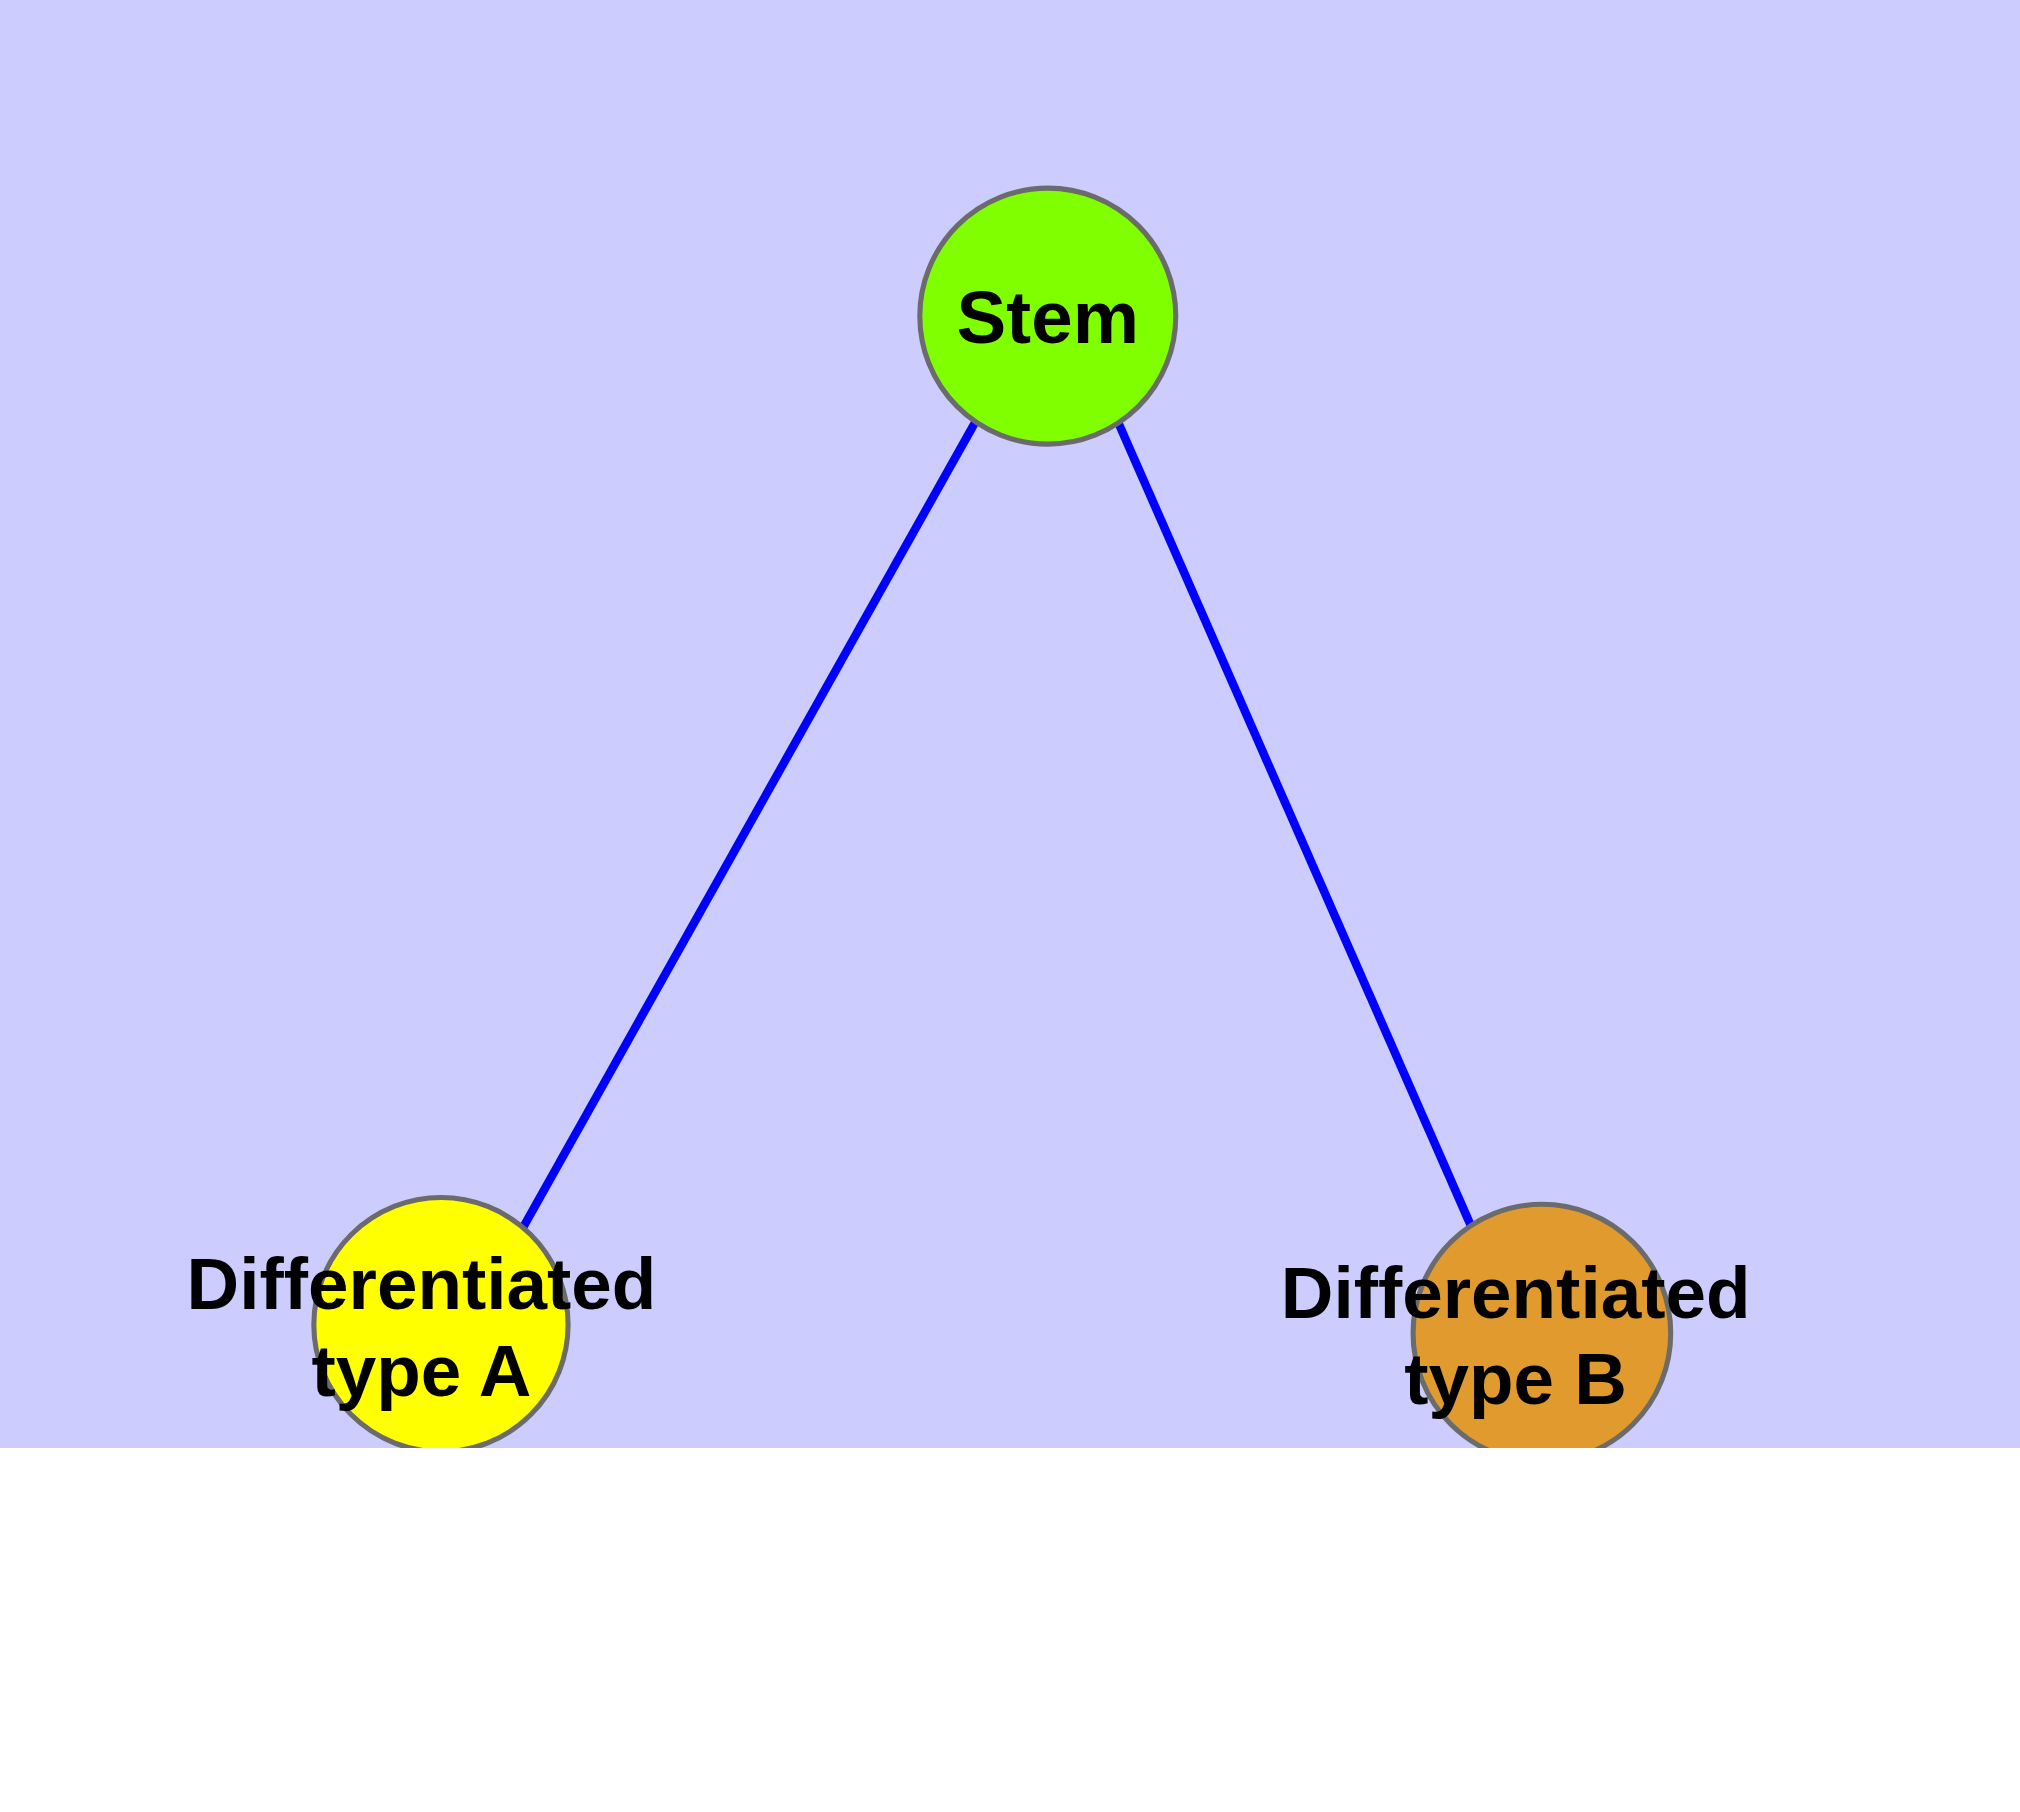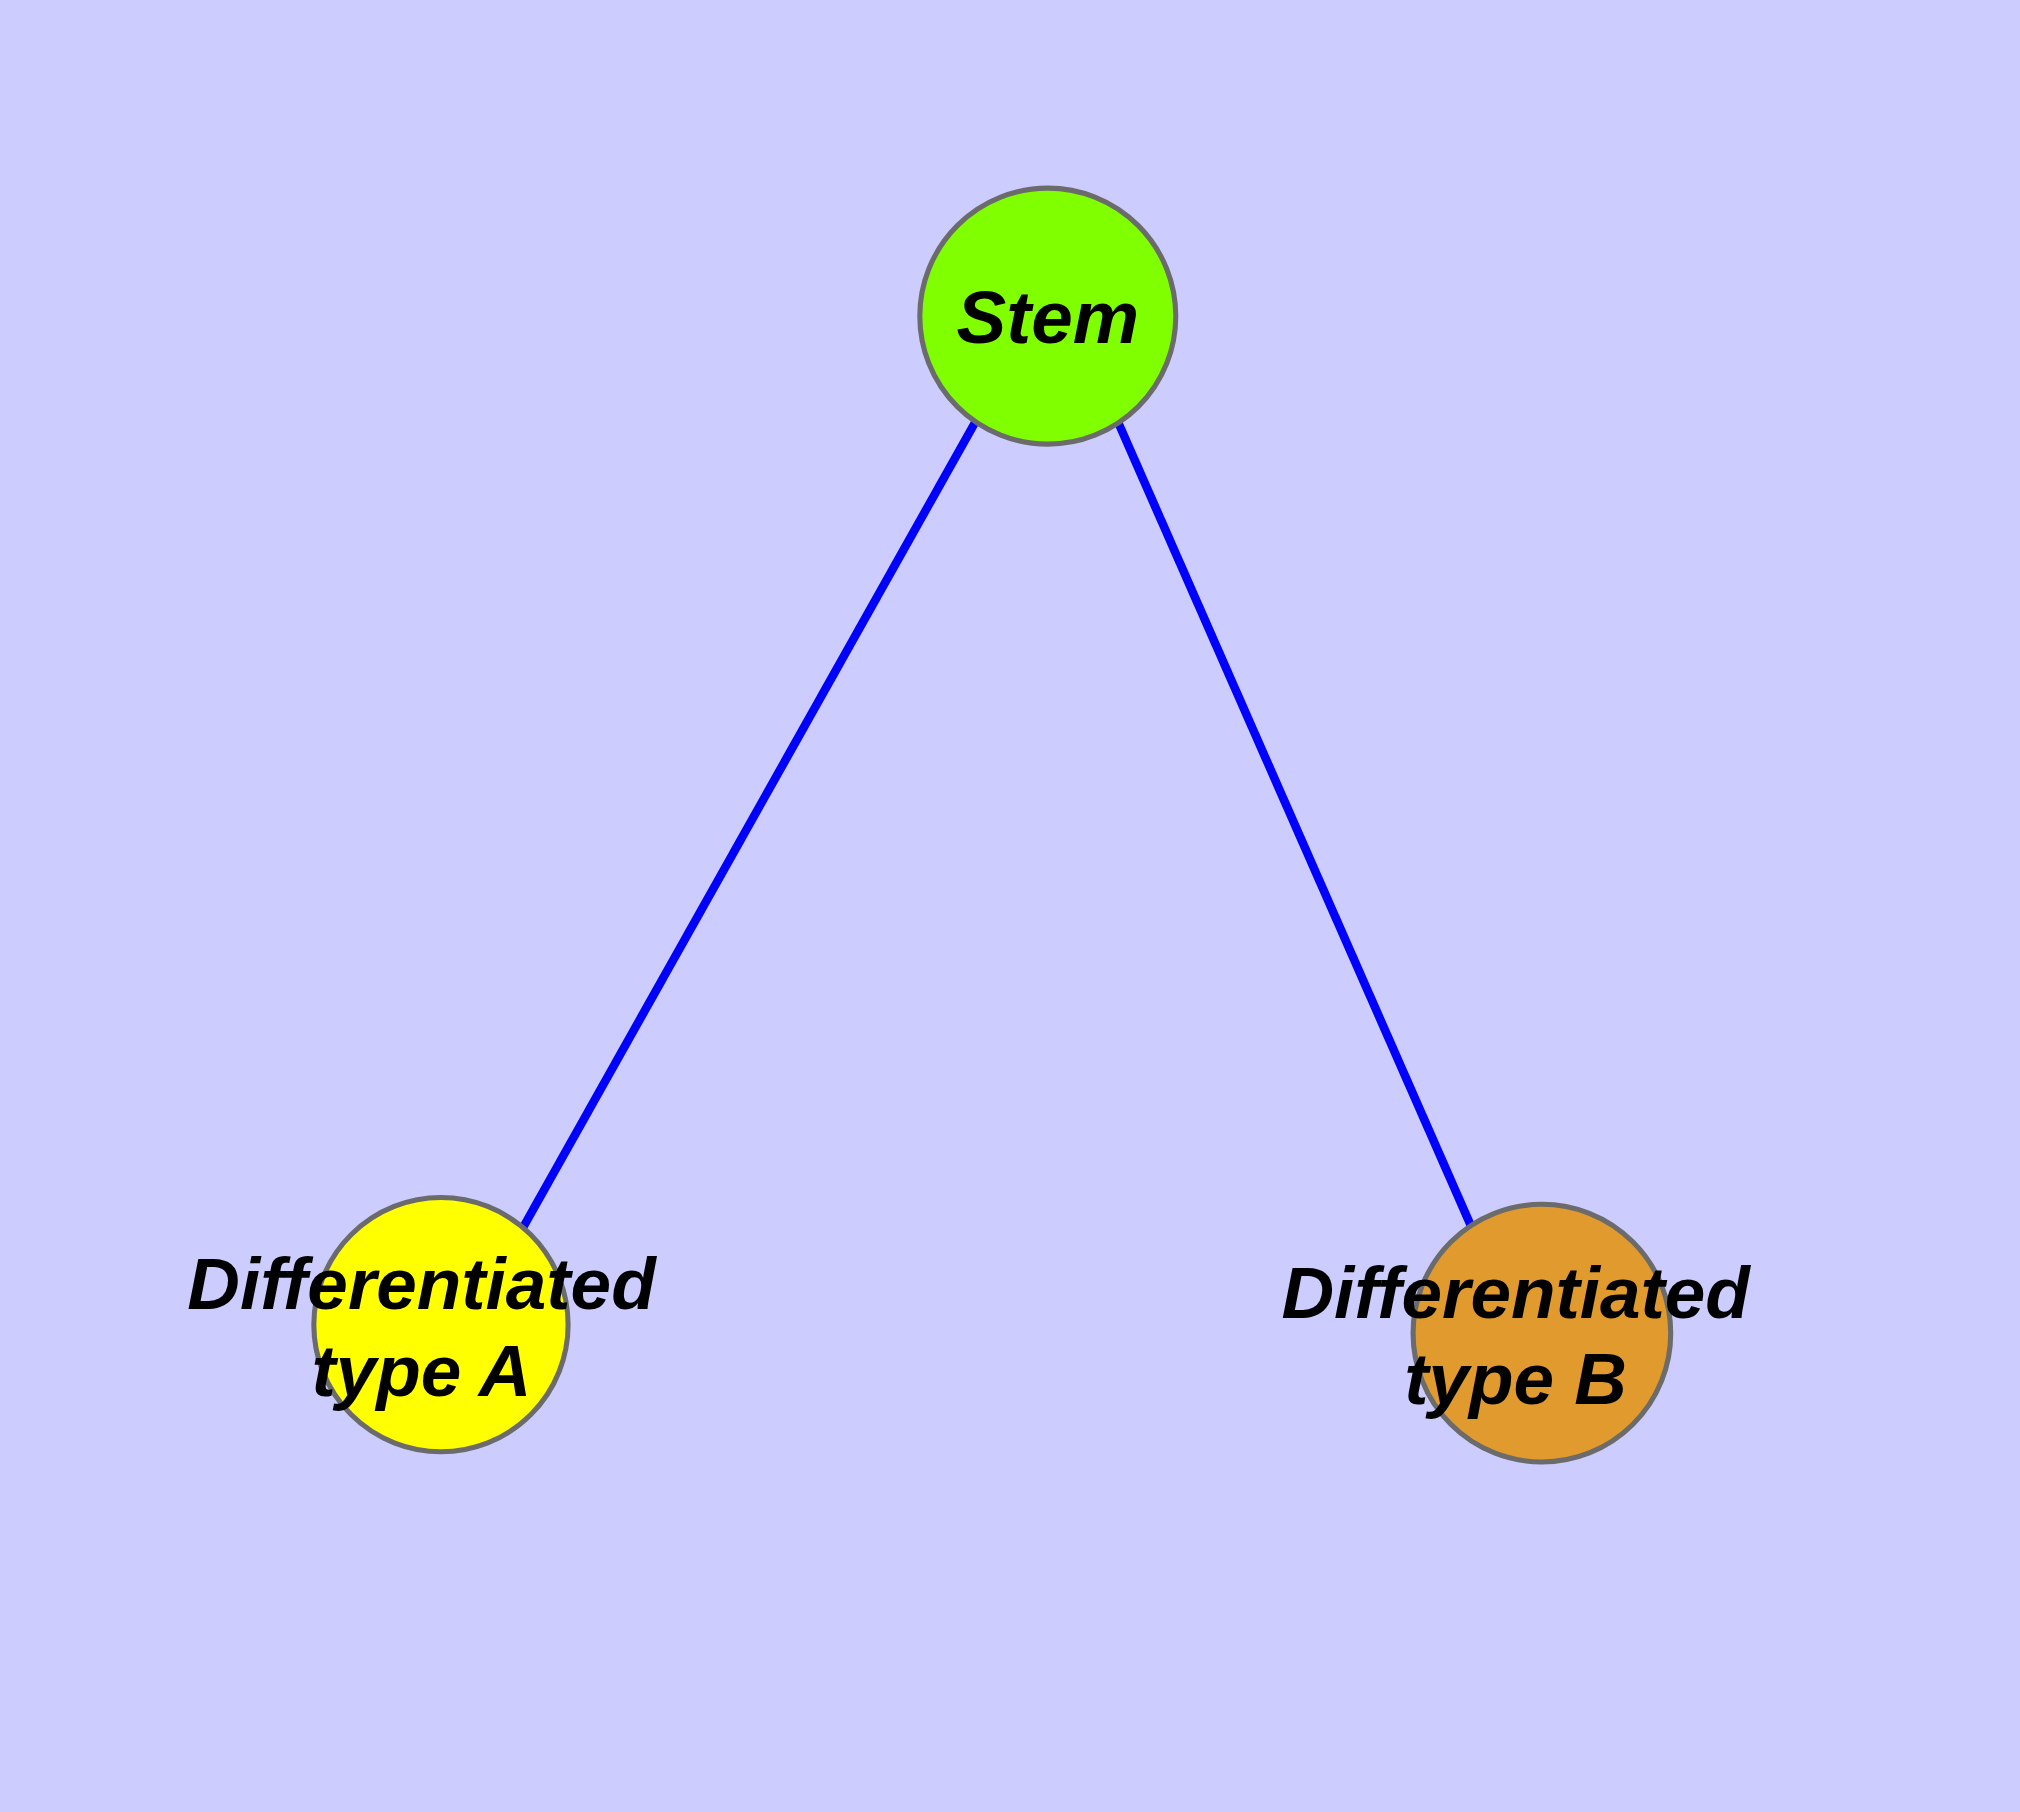--- a/index.html
+++ b/index.html
@@ -3,25 +3,24 @@
 <meta charset="utf-8">
 <style>
   html, body {
     margin: 0;
     padding: 0;
     background: #ffffff;
   }
   #canvas {
     position: relative;
     width: 2021px;
-    height: 1812px;
+    height: 1448px;
     overflow: hidden;
     background: #ccccff;
     font-family: "Liberation Sans", sans-serif;
-    font-style: italic;
   }
   #graph-svg {
     position: absolute;
     left: 0;
     top: 0;
     width: 2021px;
     height: 1812px;
     display: block;
   }
   .edge-line {

